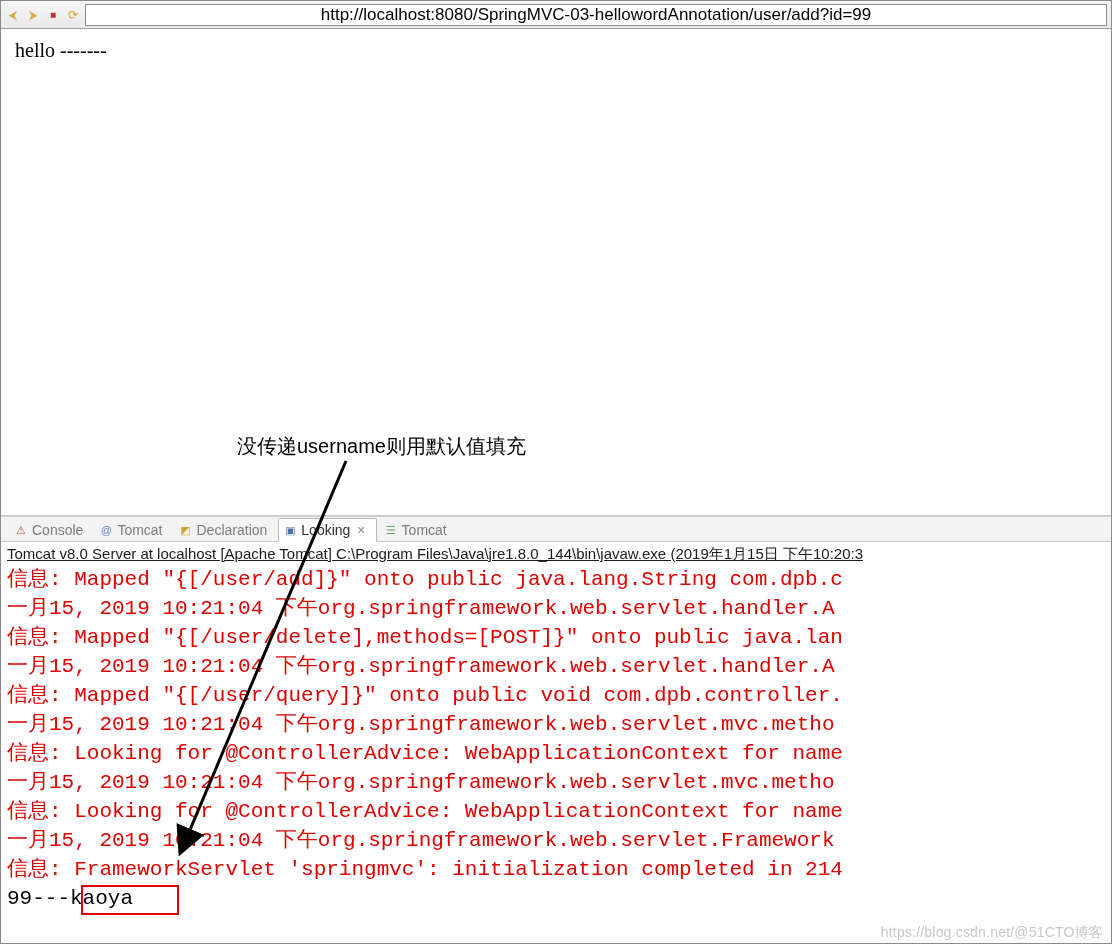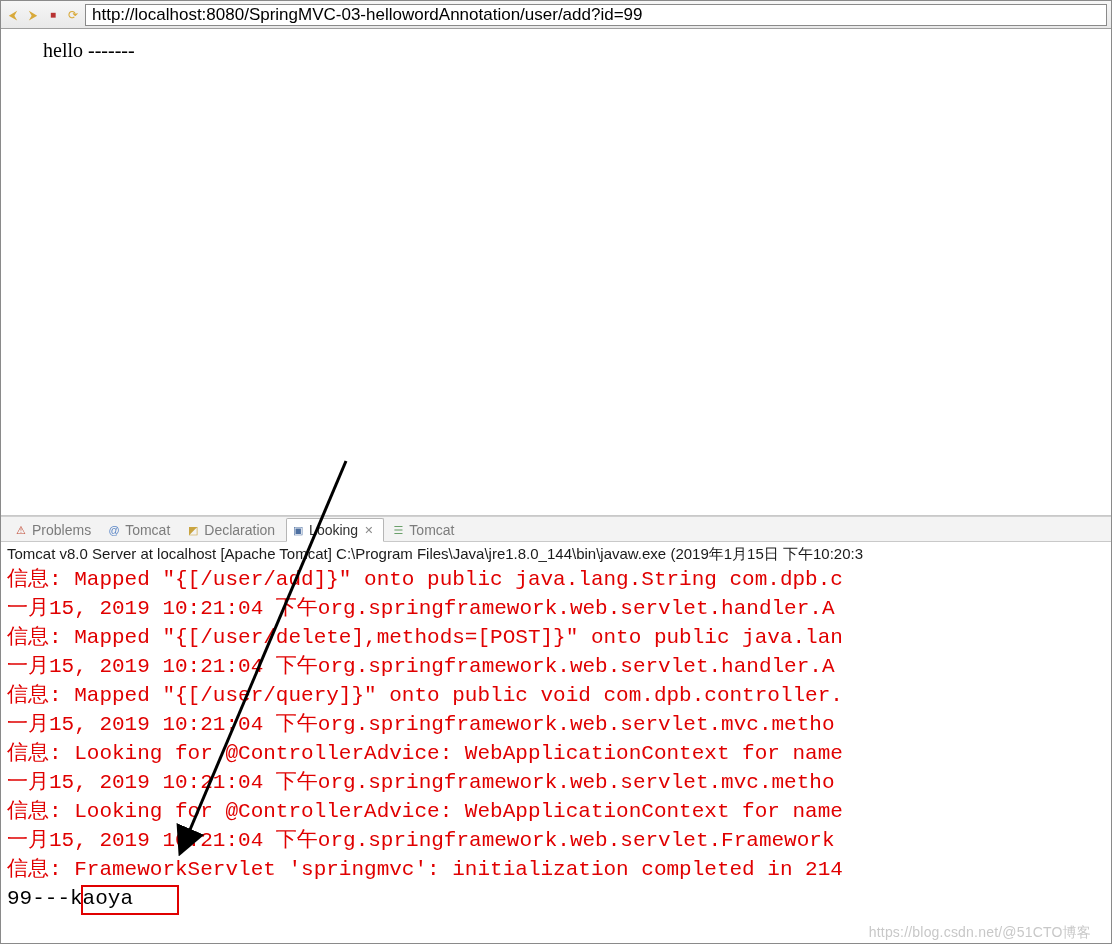--- a/index.html
+++ b/index.html
@@ -36,35 +36,35 @@
     .refresh-icon{ color: #d8a93a; }
 
     .url-bar {
       flex: 1;
       height: 22px;
       background: #fff;
       border: 1px solid #8a8a8a;
       font: 17px/20px "Segoe UI", Arial, sans-serif;
       padding: 0 6px;
       color: #000;
+      text-align: center;
     }
 
     
     .browser-content {
       height: 487px;
       background: #fff;
       position: relative;
       border-bottom: 1px solid #c9c9c9;
     }
     .page-text {
       position: absolute;
       top: 8px; left: 14px;
       font: 400 20px/1.3 "Times New Roman", serif;
       color: #000;
-      margin-left: 28px;
     }
     .annotation {
       position: absolute;
       left: 236px; top: 404px;
       font: 400 20px/1.3 "Microsoft YaHei", sans-serif;
       color: #000;
     }
     
     .arrow-svg {
       position: absolute;
@@ -110,20 +110,21 @@
       font-size: 11px; color: #8b8b8b; padding: 0 2px; cursor: pointer;
     }
 
     
     .server-line {
       padding: 2px 6px;
       font: 400 15px/1.35 "Segoe UI", Arial, sans-serif;
       color: #1b1b1b;
       white-space: nowrap;
       overflow: hidden;
+      text-decoration: underline;
     }
 
     
     .console {
       font: 400 21px/1.38 "Courier New", monospace;
       padding: 0 6px 4px 6px;
       white-space: pre;
       overflow: hidden;
     }
     .console .err { color: #e00000; }
@@ -133,55 +134,56 @@
     .hl-box {
       position: absolute;
       border: 2px solid #e00000;
       background: transparent;
       pointer-events: none;
     }
 
     
     .watermark {
       position: absolute;
-      right: 20px; bottom: 4px;
+      right: 8px; bottom: 4px;
       font: 400 14px/1 "Segoe UI", Arial, sans-serif;
       color: #c8c8c8;
       letter-spacing: 0.2px;
     }
   </style>
 </head>
 <body>
 
 <div class="browser-toolbar">
   <span class="tb-icon arrow-left">⮜</span>
   <span class="tb-icon arrow-right">⮞</span>
   <span class="tb-icon stop-icon">■</span>
   <span class="tb-icon refresh-icon">⟳</span>
   <input class="url-bar" type="text" value="http://localhost:8080/SpringMVC-03-hellowordAnnotation/user/add?id=99" style="">
 </div>
 
 <div class="browser-content">
   <div class="page-text">hello -------</div>
 
+  <div class="annotation">没传递username则用默认值填充</div>
 </div>
 
 <svg class="arrow-svg" width="1112" height="944">
   <defs>
     <marker id="ah" markerWidth="10" markerHeight="10" refX="8" refY="5" orient="auto">
       <path d="M0,0 L10,5 L0,10 Z" fill="#000"></path>
     </marker>
   </defs>
   <line x1="345" y1="460" x2="180" y2="850" stroke="#000" stroke-width="3" marker-end="url(#ah)"></line>
 </svg>
 
 <div class="ide-tabs">
   <div class="ide-tab">
     <span class="tab-icon" style="color:#c24f3a">⚠</span>
-    <span>Problems</span>
+    <span>Console</span>
   </div>
   <div class="ide-tab">
     <span class="tab-icon" style="color:#5a86c6">@</span>
     <span>Tomcat</span>
   </div>
   <div class="ide-tab">
     <span class="tab-icon" style="color:#c9a440">◩</span>
     <span>Declaration</span>
   </div>
   <div class="ide-tab active">

